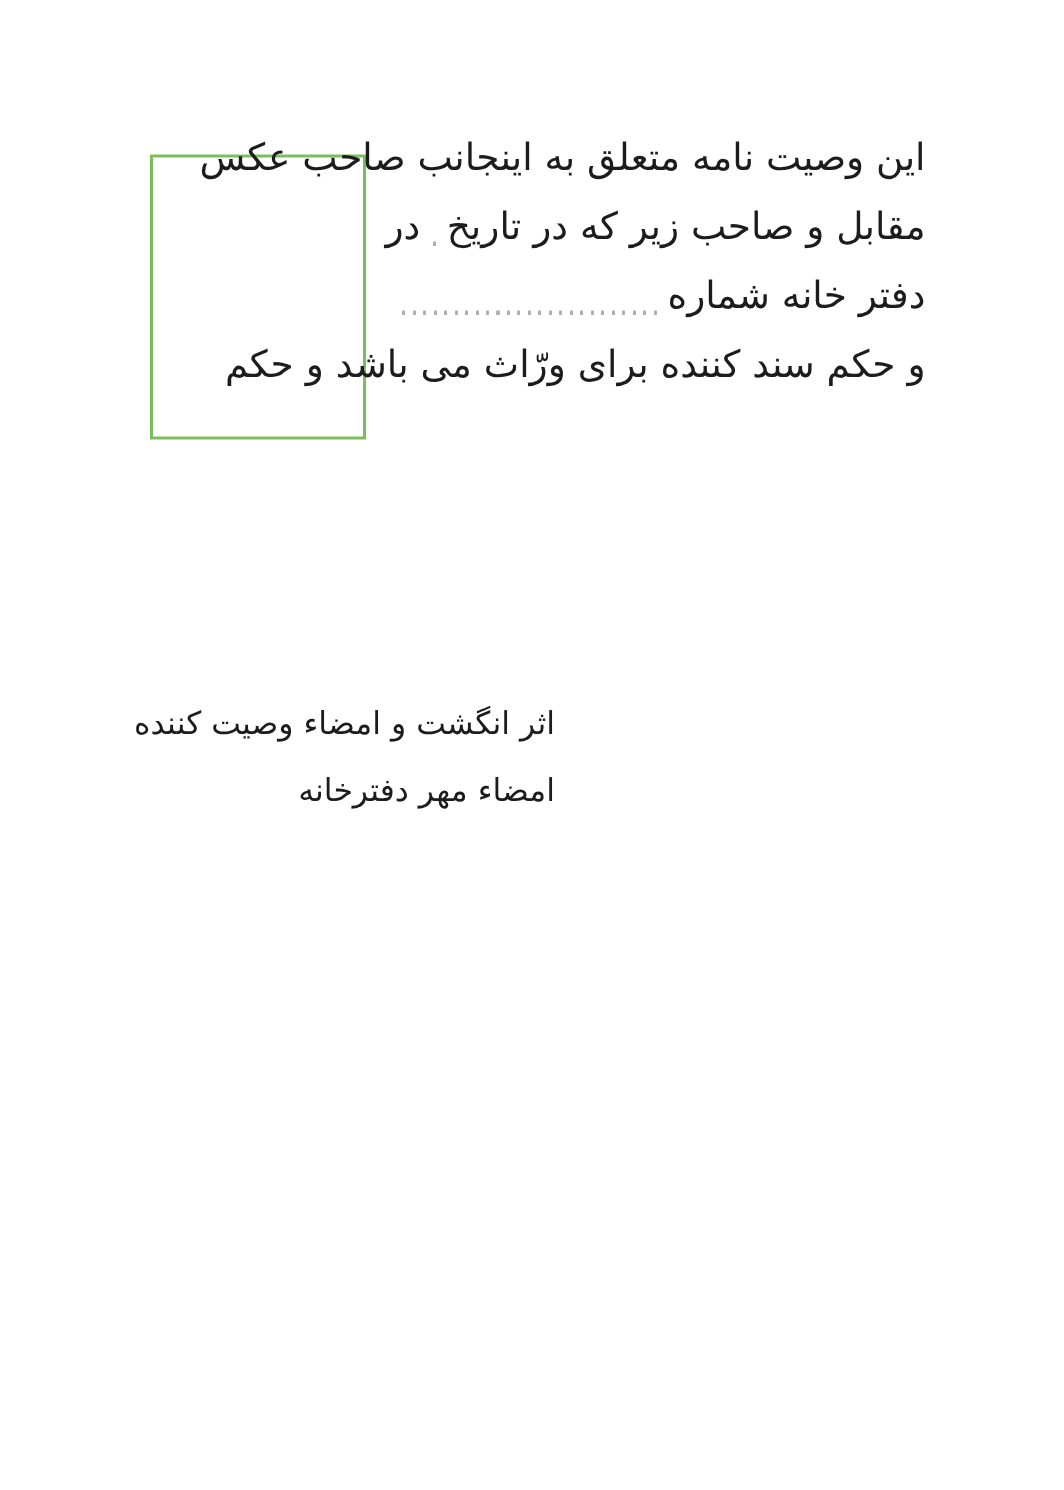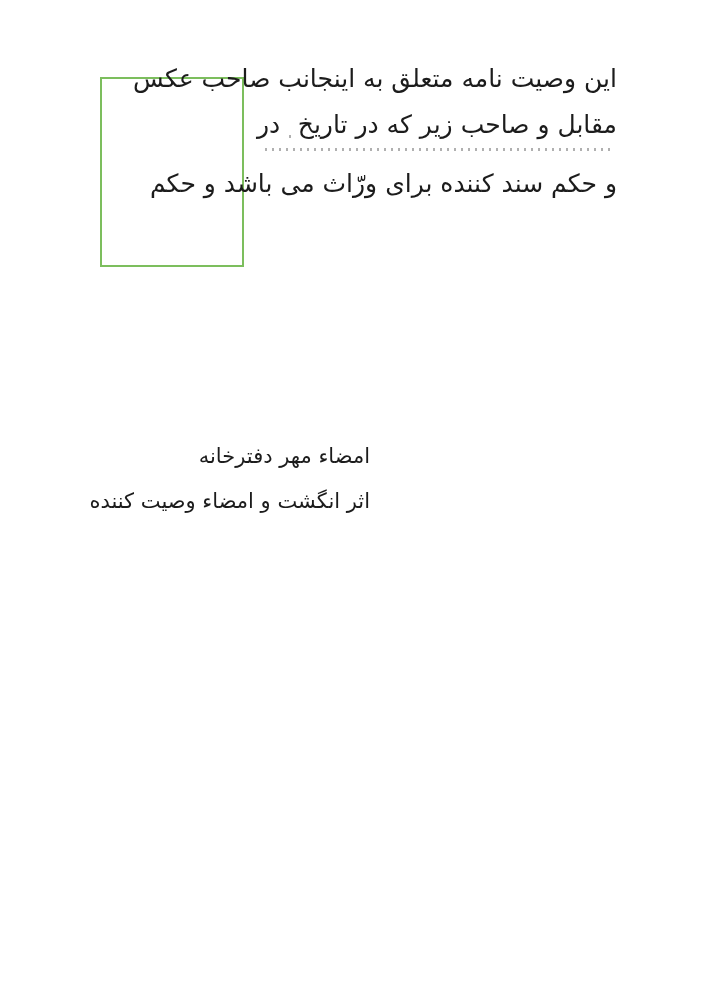--- a/index.html
+++ b/index.html
@@ -9,21 +9,21 @@
   }
   html,body{margin:0;padding:0;}
   body{
     width:709px;height:993px;
     background:#ffffff;
     position:relative;
     overflow:hidden;
     font-family:"DejaVu Sans", sans-serif;
     color:var(--text);
   }
-  .page{position:absolute;inset:0;}
+  .page{position:absolute;inset:0;margin-top:26px;}
   .photo-box{
     position:absolute;
     left:100px;top:77px;
     width:144px;height:190px;
     border:2px solid var(--photo-border);
     box-sizing:border-box;
     background:#ffffff;
   }
   .paragraph{
     position:absolute;
@@ -78,24 +78,25 @@
   <div class="photo-box"></div>
 
   <div class="paragraph" dir="rtl">
     <div class="p-line">این وصیت نامه متعلق به اینجانب صاحب عکس</div>
     <div class="p-line flexline">
       <span class="seg">مقابل و صاحب زیر که در تاریخ</span>
       <span class="leader"></span>
       <span class="seg">در</span>
     </div>
     <div class="p-line flexline">
+      <span class="seg">دفتر خانه شماره</span>
       <span class="leader"></span>
     </div>
     <div class="p-line">و حکم سند کننده برای ورّاث می باشد و حکم</div>
   </div>
 
   <div class="captions" dir="rtl">
+    <div class="cap-line">اثر انگشت و امضاء وصیت کننده</div>
     <div class="cap-line">امضاء مهر دفترخانه</div>
-    <div class="cap-line">اثر انگشت و امضاء وصیت کننده</div>
   </div>
 
 
 </div>
 
 </body></html>

